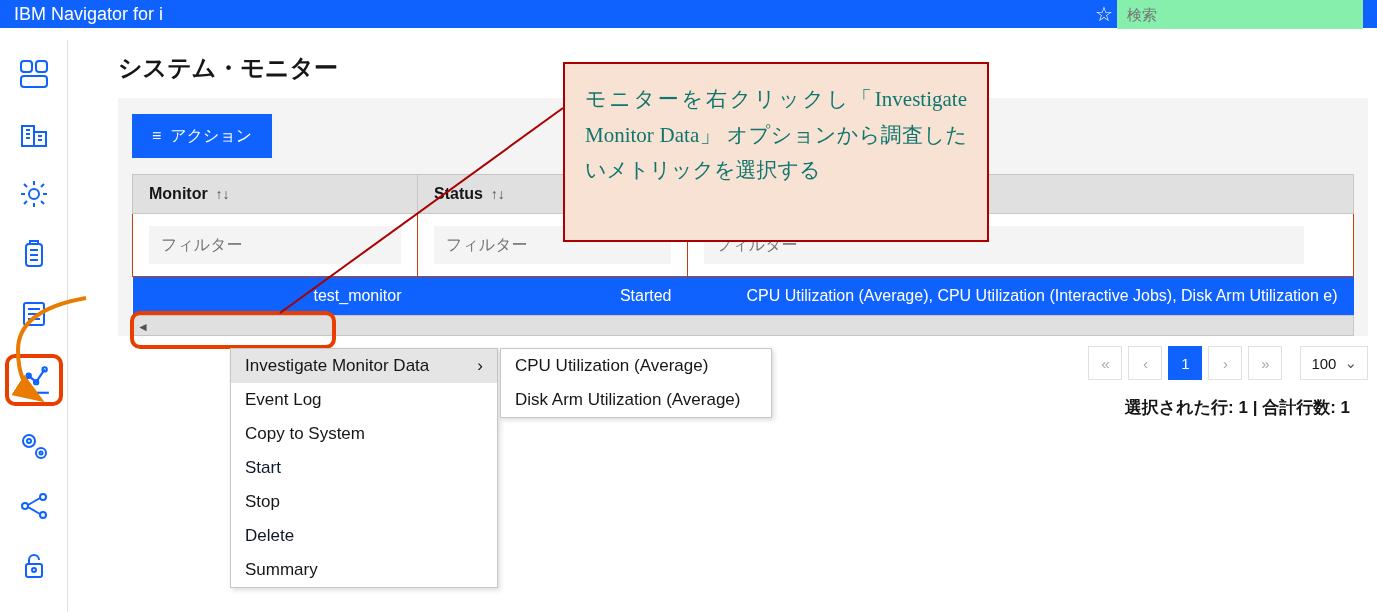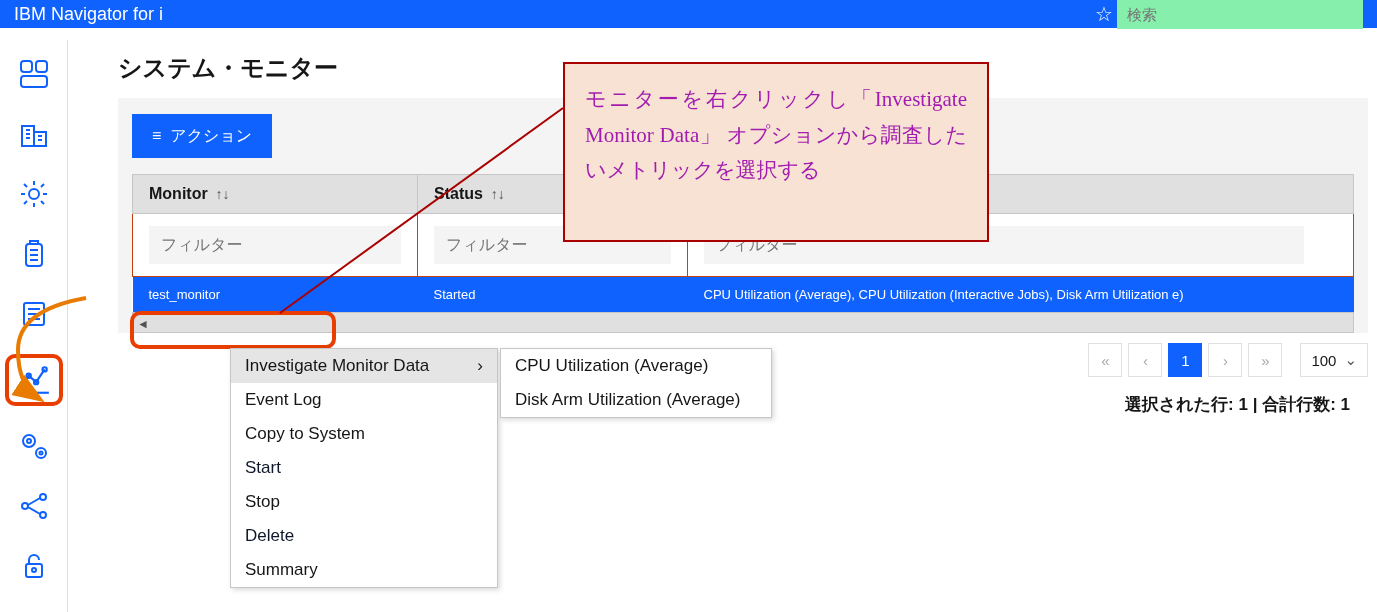--- a/index.html
+++ b/index.html
@@ -45,21 +45,21 @@
   }
   .table th .sort { color: #525252; font-size: 14px; margin-left: 4px; }
   .table td { padding: 10px 16px; border: 1px solid #c2410c; }
   .filter-row td { padding: 12px 16px; background: #fff; }
   .filter-input {
     width: 100%; max-width: 260px; height: 38px; background: #f4f4f4; border: none;
     padding: 0 12px; font-size: 16px; color: #525252;
   }
   .filter-input.wide { max-width: 600px; }
   .data-row { background: #0f62fe; color: #fff; }
-  .data-row td { border: none; padding: 10px 16px; font-size: 13px; position: relative; }
+  .data-row td { border: none; padding: 10px 16px; font-size: 16px; position: relative; text-align: right; }
   .data-row td.mon { }
   .highlight-box {
     position: absolute; border: 4px solid #e83e00; border-radius: 10px; pointer-events: none;
   }
   .col-monitor { width: 285px; }
   .col-status { width: 270px; }
   
   .scroll-row { height: 20px; background: #e0e0e0; }
   .scroll-row td { padding: 0 4px; border: 1px solid #c6c6c6; }
   .scroll-row .arrow { color: #525252; font-size: 12px; }
@@ -86,21 +86,21 @@
     cursor: pointer;
   }
   .ctxmenu .item.disabled { color: #0f172a; cursor: default; }
   .ctxmenu .item.highlight { background: #e5e5e5; }
   .ctxmenu .item .sub { color: #161616; }
   .submenu { min-width: 272px; }
   
   .callout {
     position: absolute; top: 62px; left: 563px; width: 426px; height: 180px;
     background: #f8e2d4; border: 2px solid #a00; padding: 18px 20px; font-size: 21px;
-    line-height: 1.7; z-index: 30; color: #a21caf; font-family: "YuMincho", "Hiragino Mincho ProN", serif;
+    line-height: 1.7; z-index: 30; color: #0f766e; font-family: "YuMincho", "Hiragino Mincho ProN", serif;
     text-align: justify; text-justify: inter-ideograph;
   }
   
   .anno-arrow { position: absolute; z-index: 15; pointer-events: none; }
   .anno-line { position: absolute; z-index: 14; pointer-events: none; }
 </style>
 </head>
 <body>
 
 <div class="topbar">

